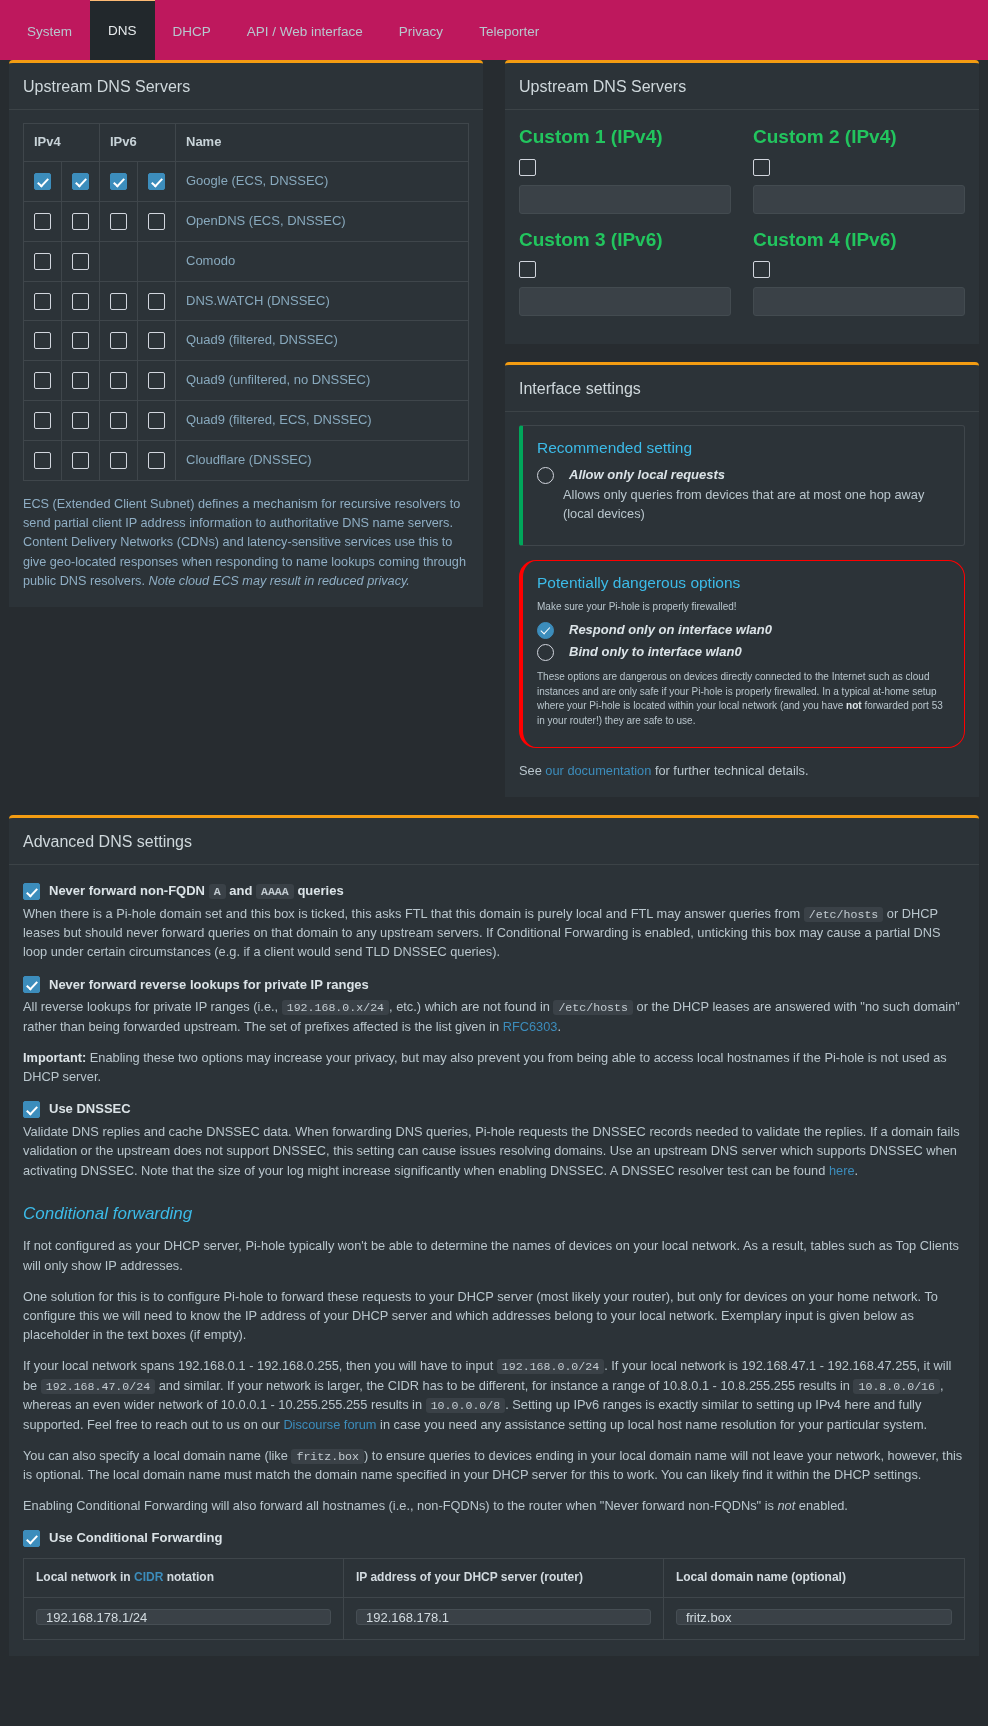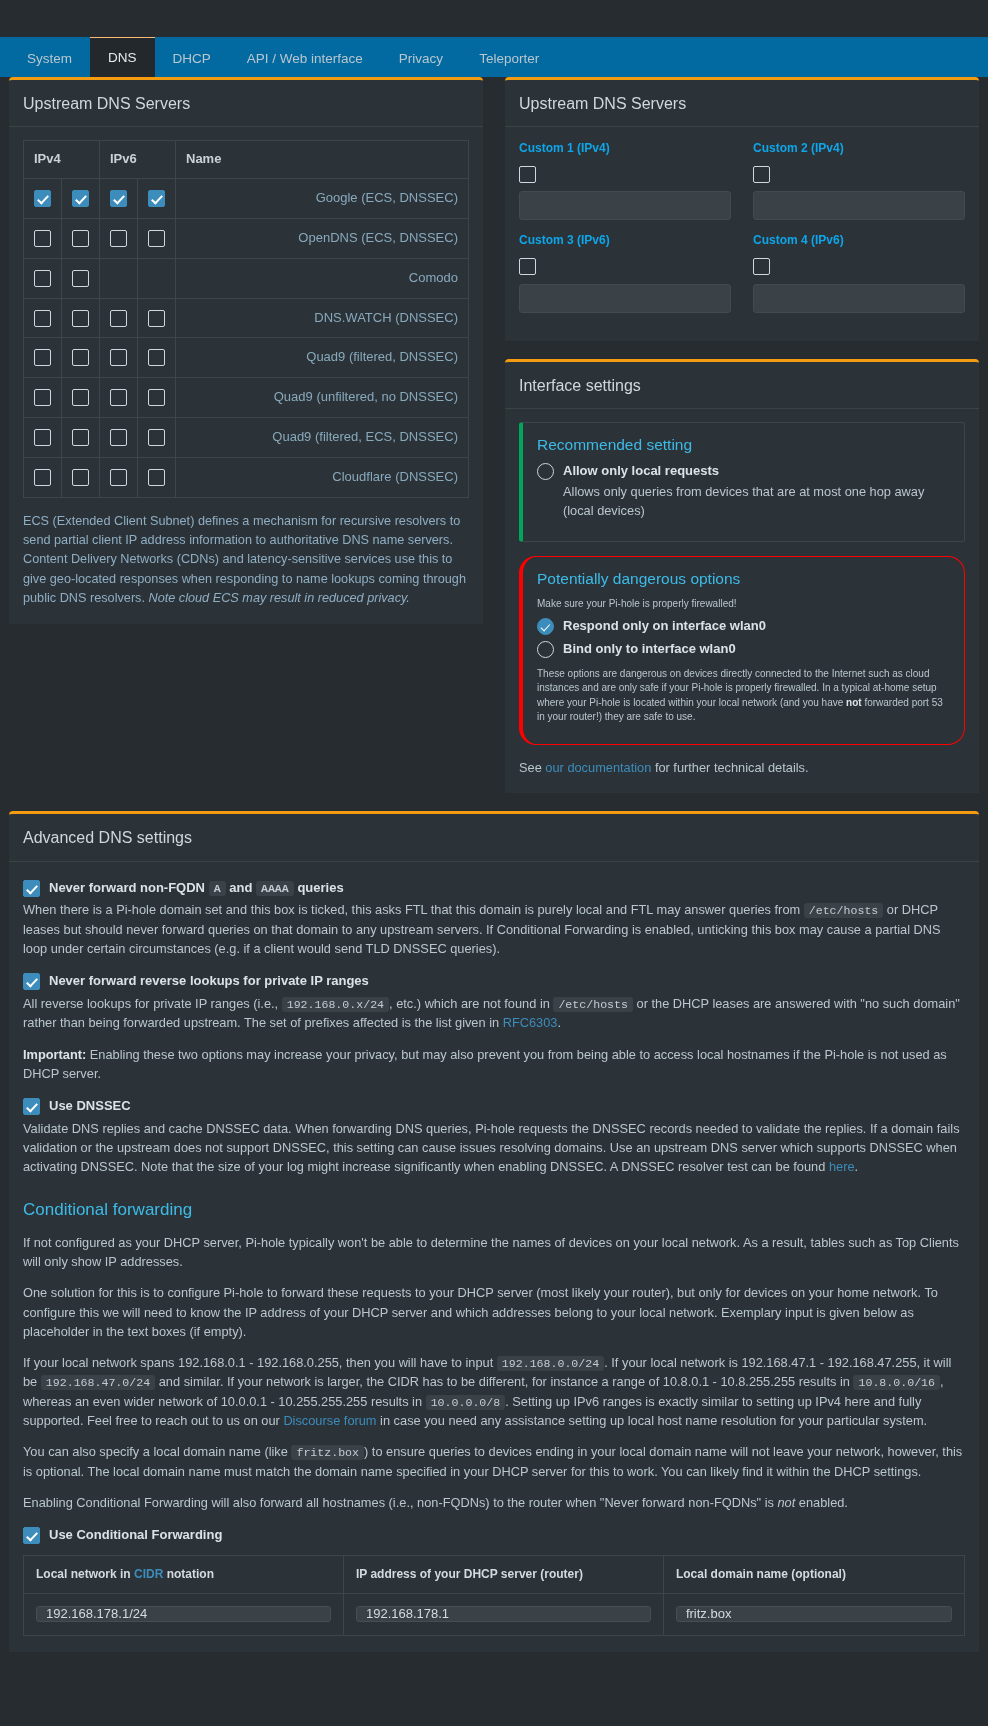--- a/index.html
+++ b/index.html
@@ -12,24 +12,23 @@
     font-family: "Liberation Sans", sans-serif;
     color: #b8c7ce;
     font-size: 13px;
     line-height: 1.45;
   }
 
   
   .tabs {
     display: flex;
     align-items: stretch;
-    height: 40px;
-    background: #0369a1;
+    height: 60px;
+    background: #be185d;
     padding-left: 9px;
-    margin-top: 37px;
   }
   .tab {
     padding: 0 18px;
     display: flex;
     align-items: center;
     font-size: 13.5px;
     color: #b8c7ce;
     border-top: 3px solid transparent;
     cursor: pointer;
   }
@@ -80,21 +79,21 @@
     white-space: nowrap;
   }
   table.upstream td {
     border: 1px solid #3f464b;
     padding: 10px;
     vertical-align: middle;
     color: #88a9bd;
     font-size: 13px;
   }
   td.cbcell { width: 34px; text-align: left; }
-  td.namecell { color: #8faec4; text-align: right; }
+  td.namecell { color: #8faec4; }
 
   .cb {
     width: 17px; height: 17px;
     border: 1px solid #d2d6de;
     background: transparent;
     display: inline-block;
     border-radius: 2px;
     position: relative;
     vertical-align: middle;
     cursor: pointer;
@@ -122,22 +121,22 @@
   .note em { font-style: italic; }
 
   
   .custom-grid {
     display: grid;
     grid-template-columns: 1fr 1fr;
     gap: 0 22px;
   }
   .custom-label {
     font-weight: bold;
-    color: #0ea5e9;
-    font-size: 12px;
+    color: #22c55e;
+    font-size: 19px;
     margin-bottom: 7px;
   }
   .custom-cell { margin-bottom: 6px; }
   .txt {
     width: 100%;
     height: 29px;
     background: #3a4147;
     border: 1px solid #434b50;
     border-radius: 3px;
     margin-top: 8px;
@@ -159,22 +158,23 @@
   .callout.danger { border-left-color: #ff0000; border-color: #ff0000; border-radius: 17px; }
   .callout-title {
     color: #3cbbe8;
     font-size: 15.5px;
     margin-bottom: 6px;
   }
   .callout p { margin: 0 0 6px 0; color: #b9c6cd; font-size: 10px; }
   .radio-row {
     display: flex;
     align-items: flex-start;
-    gap: 9px;
+    gap: 15px;
     margin: 4px 0 2px 0;
+    font-style: italic;
   }
   .radio {
     width: 17px; height: 17px;
     border: 1.6px solid #d2d6de;
     border-radius: 50%;
     flex: 0 0 auto;
     margin-top: 1px;
     position: relative;
     cursor: pointer;
   }
@@ -216,20 +216,21 @@
     color: #c3ccd2;
     padding: 1px 5px;
     border-radius: 3px;
     font-size: 11.6px;
   }
   b, strong { color: #dde4e8; }
   .section-title {
     color: #3cbbe8;
     font-size: 17px;
     margin: 22px 0 10px 0;
+    font-style: italic;
   }
 
   table.cf {
     width: 100%;
     border-collapse: collapse;
     border: 1px solid #3f464b;
     margin-top: 10px;
   }
   table.cf th {
     text-align: left;

